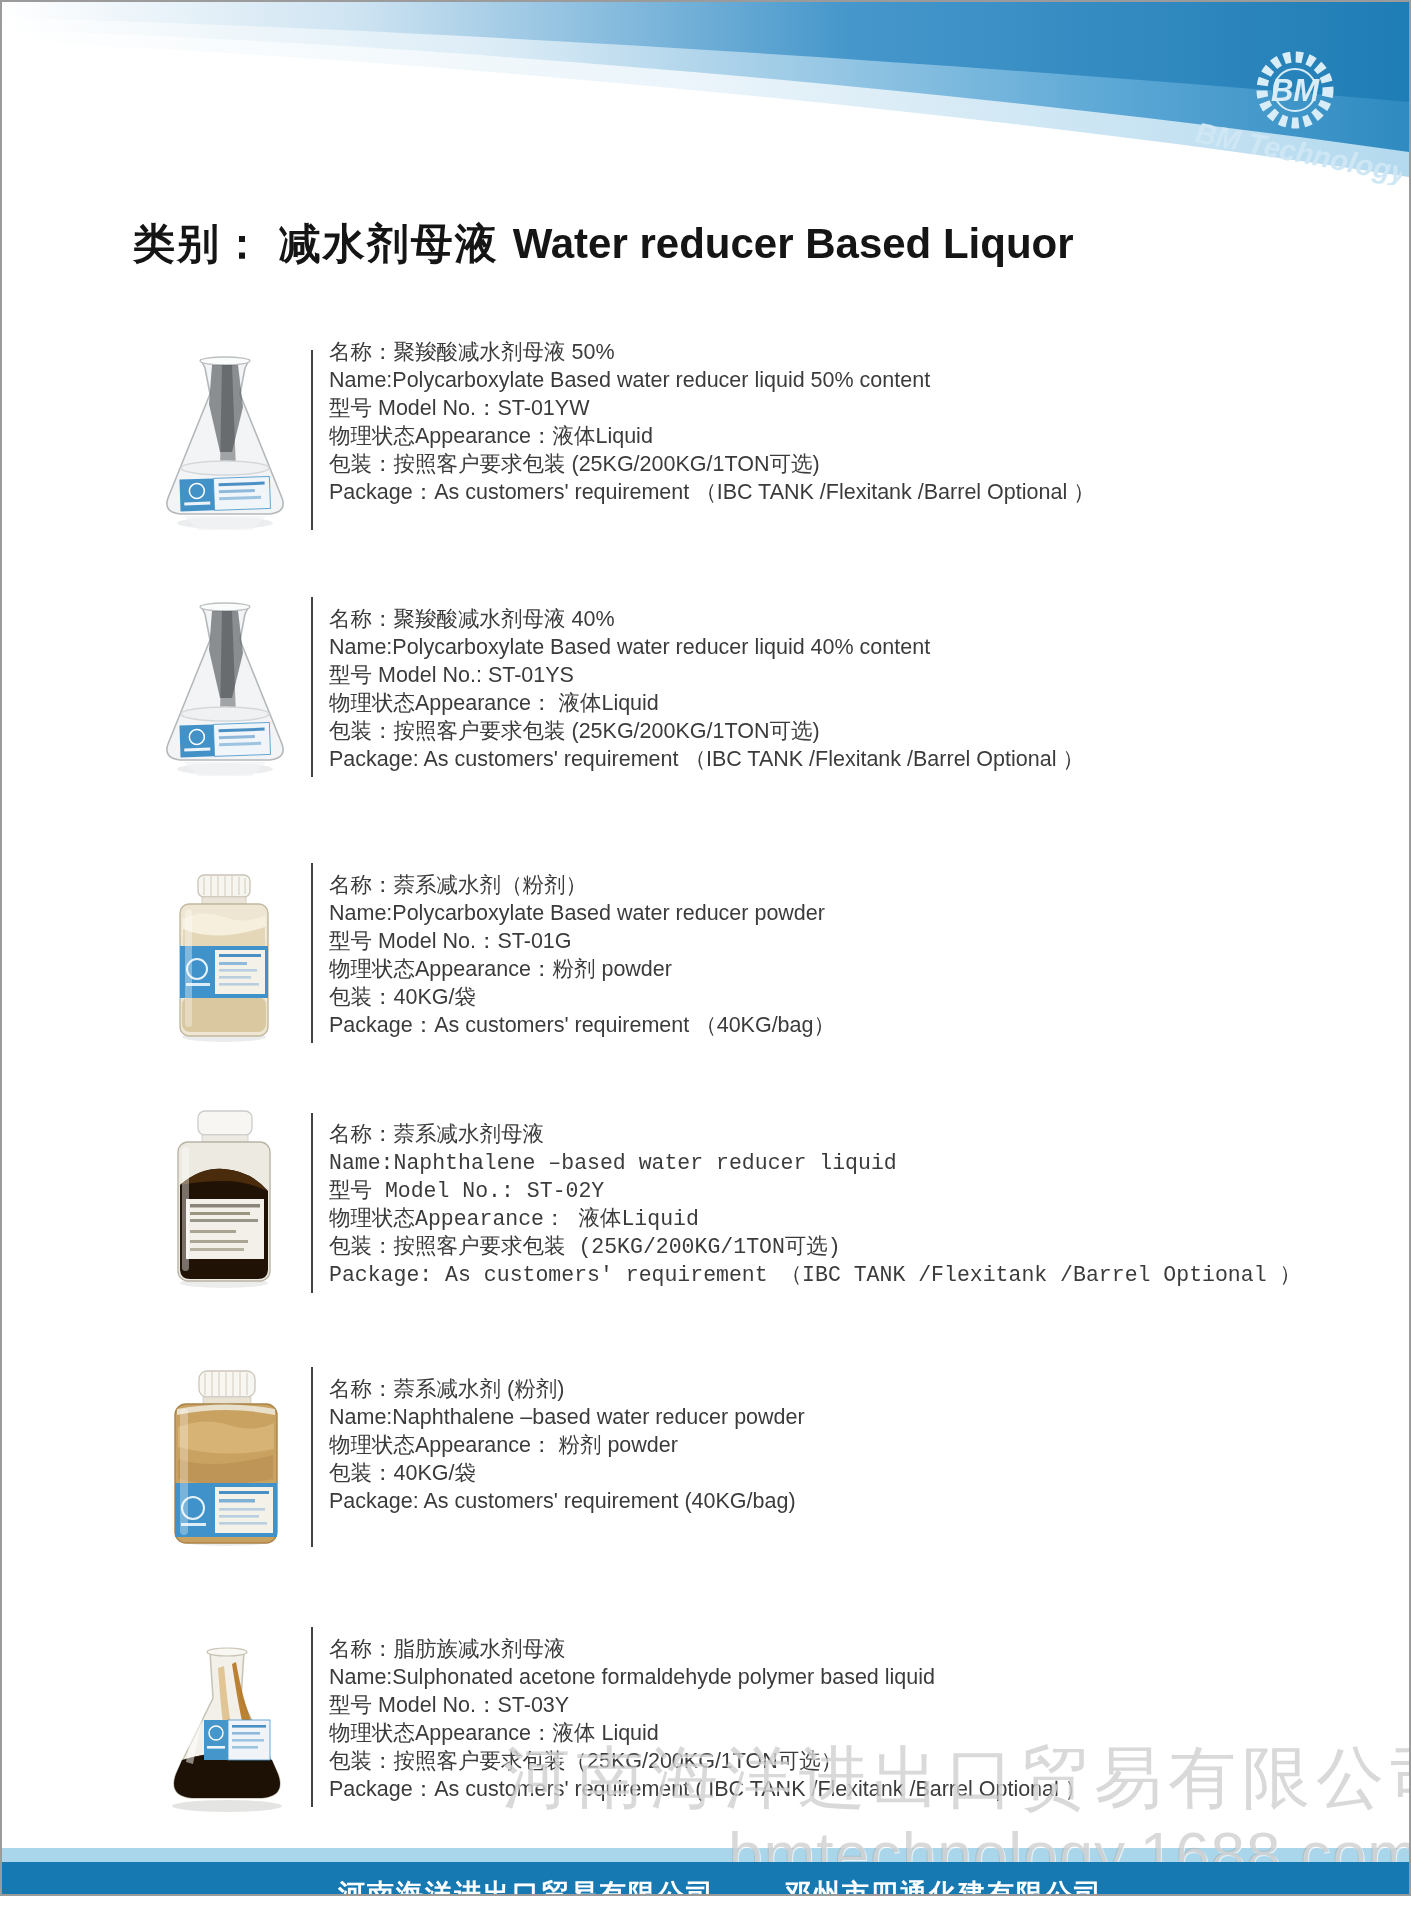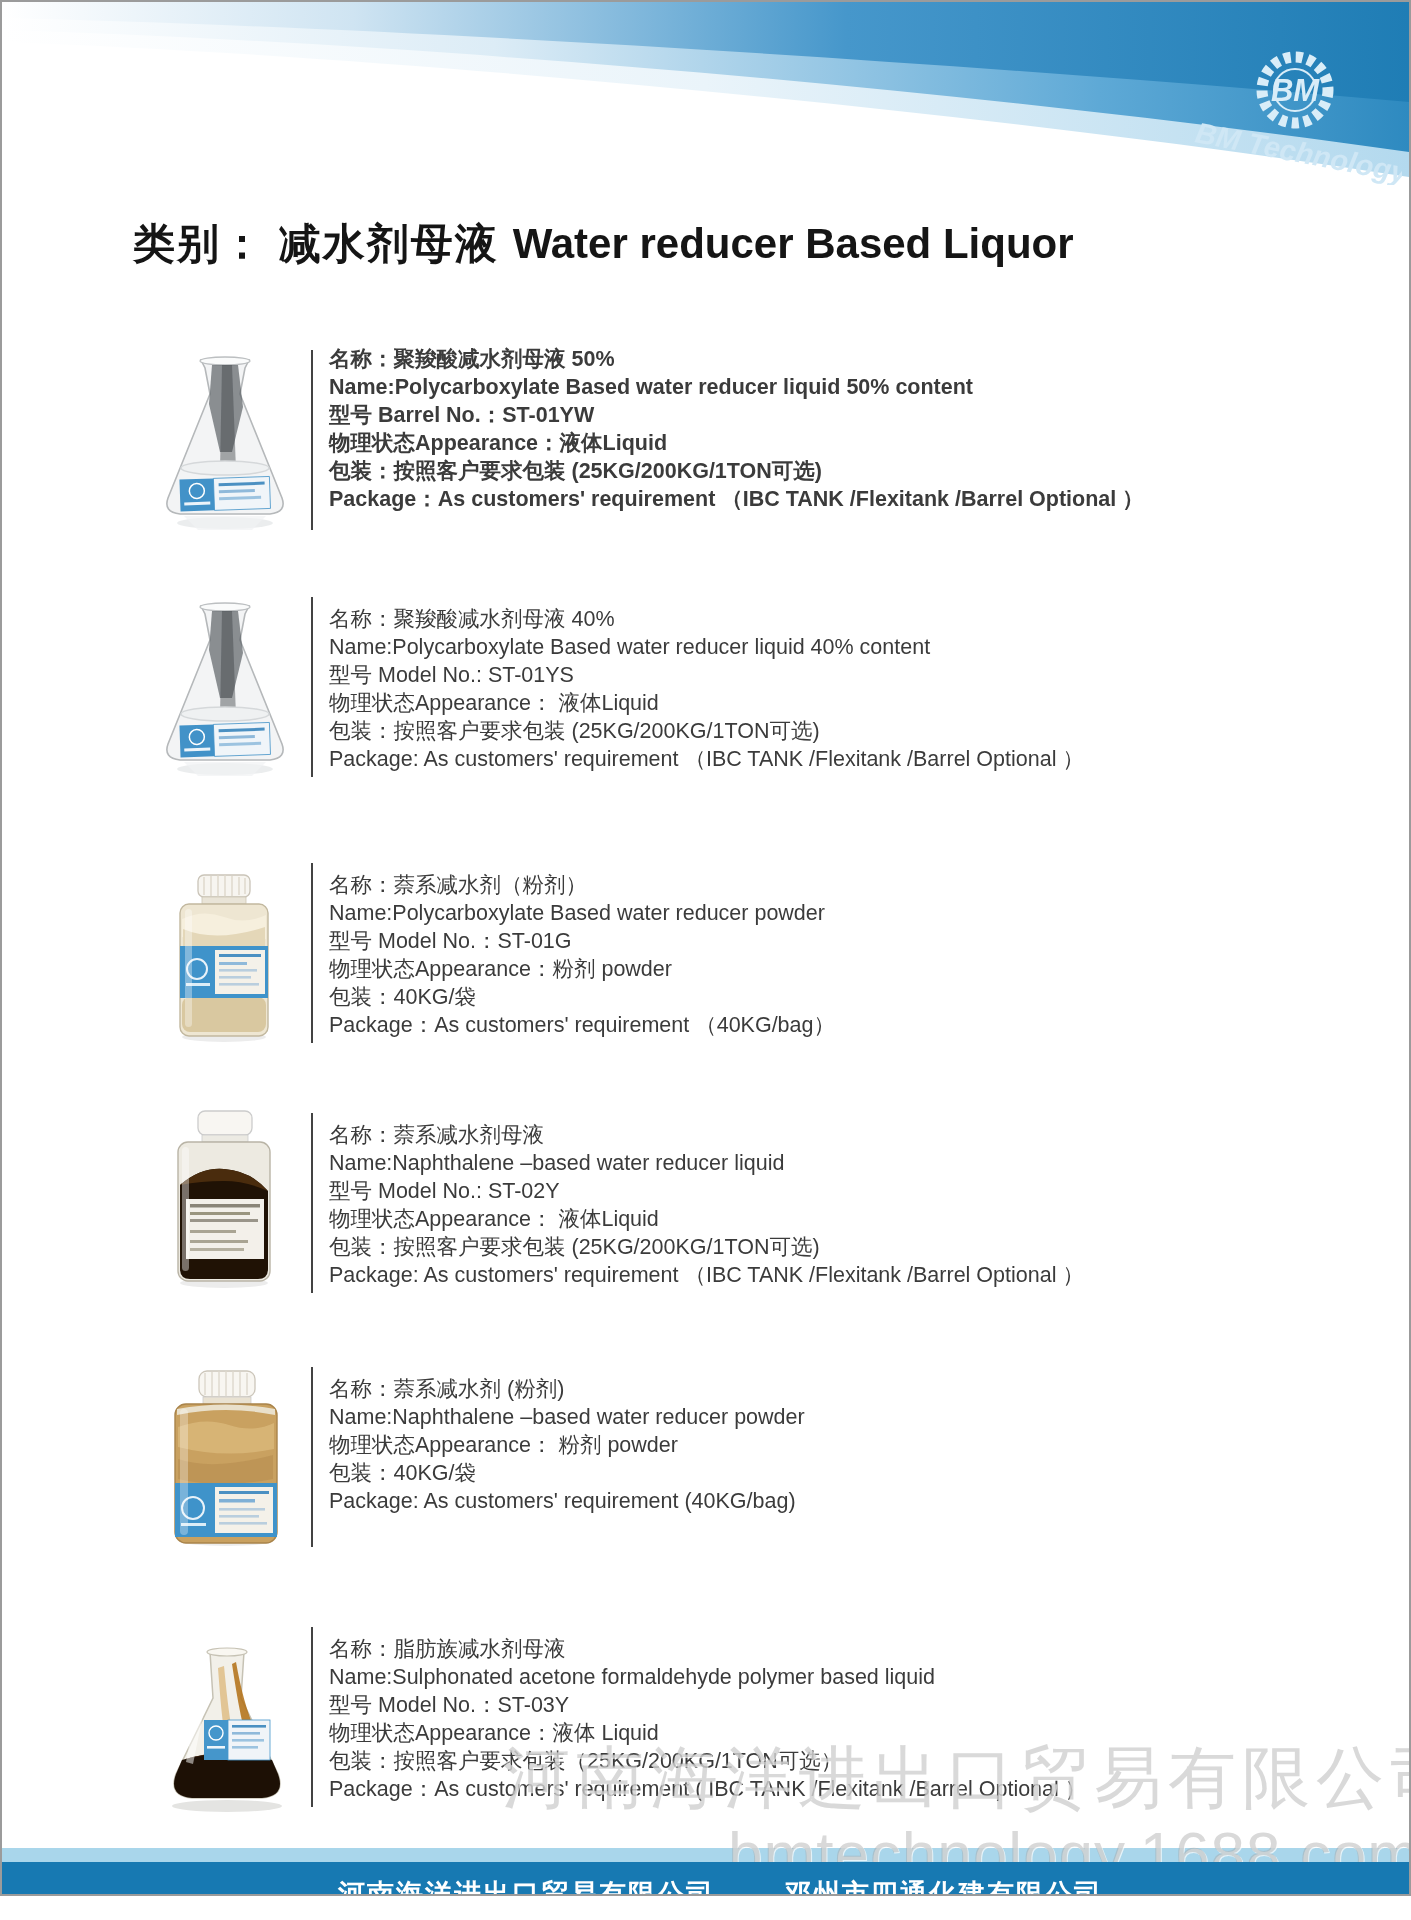--- a/index.html
+++ b/index.html
@@ -102,24 +102,24 @@
           <rect x="20" y="126" width="34" height="32" fill="#4292c8"></rect>
           <circle cx="37" cy="138" r="7.5" fill="none" stroke="#ffffff" stroke-width="1.5"></circle>
           <rect x="24" y="149" width="26" height="3" fill="#ffffff" opacity="0.9"></rect>
           <rect x="59" y="131" width="46" height="3" fill="#4b90c2"></rect>
           <rect x="59" y="138" width="36" height="3" fill="#8fb9da"></rect>
           <rect x="59" y="145" width="42" height="3" fill="#9cc3e0"></rect>
         </g>
       </svg>
     </div>
     <div class="p-divider" style="top:348px;"></div>
-    <div class="p-text" style="top:343px;font-weight:bold;">
+    <div class="p-text" style="top:336px;">
       <div>名称：聚羧酸减水剂母液 50%</div>
       <div>Name:Polycarboxylate Based water reducer liquid  50% content</div>
-      <div>型号 Barrel No.：ST-01YW</div>
+      <div>型号 Model No.：ST-01YW</div>
       <div>物理状态Appearance：液体Liquid</div>
       <div>包装：按照客户要求包装 (25KG/200KG/1TON可选)</div>
       <div>Package：As customers' requirement （IBC TANK /Flexitank /Barrel Optional ）</div>
     </div>
   </div>
 
   <div class="product-row">
     <div class="p-img" style="left:158px;top:596px;">
       <svg width="130" height="180" viewBox="0 0 130 180">
         <ellipse cx="65" cy="171" rx="48" ry="6" fill="#ebedee"></ellipse>
@@ -198,21 +198,21 @@
         <rect x="24" y="95" width="70" height="3.5" fill="#8a8578"></rect>
         <rect x="24" y="103" width="60" height="3" fill="#9a957f"></rect>
         <rect x="24" y="110" width="68" height="3" fill="#9a958a"></rect>
         <rect x="24" y="121" width="46" height="3" fill="#a9a493"></rect>
         <rect x="24" y="131" width="58" height="3" fill="#a9a493"></rect>
         <rect x="24" y="139" width="54" height="3" fill="#b5b0a0"></rect>
         <rect x="16" y="38" width="7" height="124" rx="3.5" fill="#ffffff" opacity="0.4"></rect>
       </svg>
     </div>
     <div class="p-divider" style="top:1111px;"></div>
-    <div class="p-text" style="top:1119px;">
+    <div class="p-text" style="top:1119px;font-family:Liberation Mono, monospace;">
       <div>名称：萘系减水剂母液</div>
       <div>Name:Naphthalene –based water reducer liquid</div>
       <div>型号 Model No.:  ST-02Y</div>
       <div>物理状态Appearance： 液体Liquid</div>
       <div>包装：按照客户要求包装 (25KG/200KG/1TON可选)</div>
       <div>Package:  As customers' requirement  （IBC TANK /Flexitank /Barrel Optional ）</div>
     </div>
   </div>
 
   <div class="product-row">

